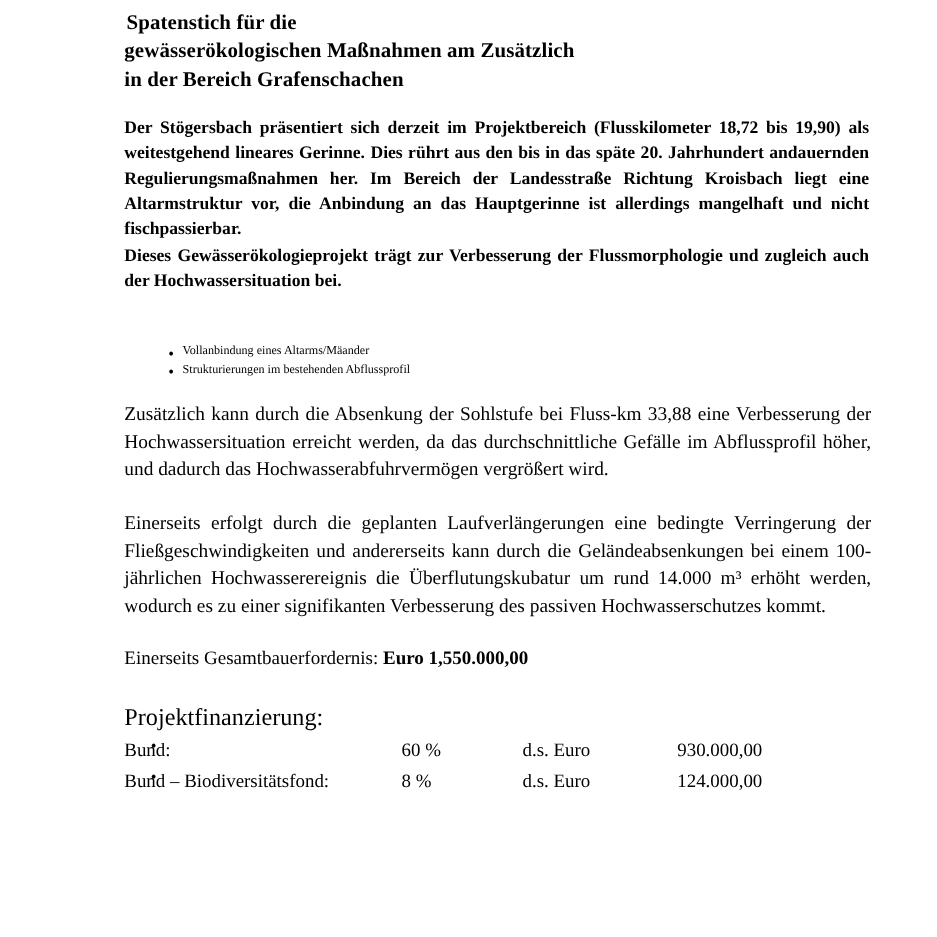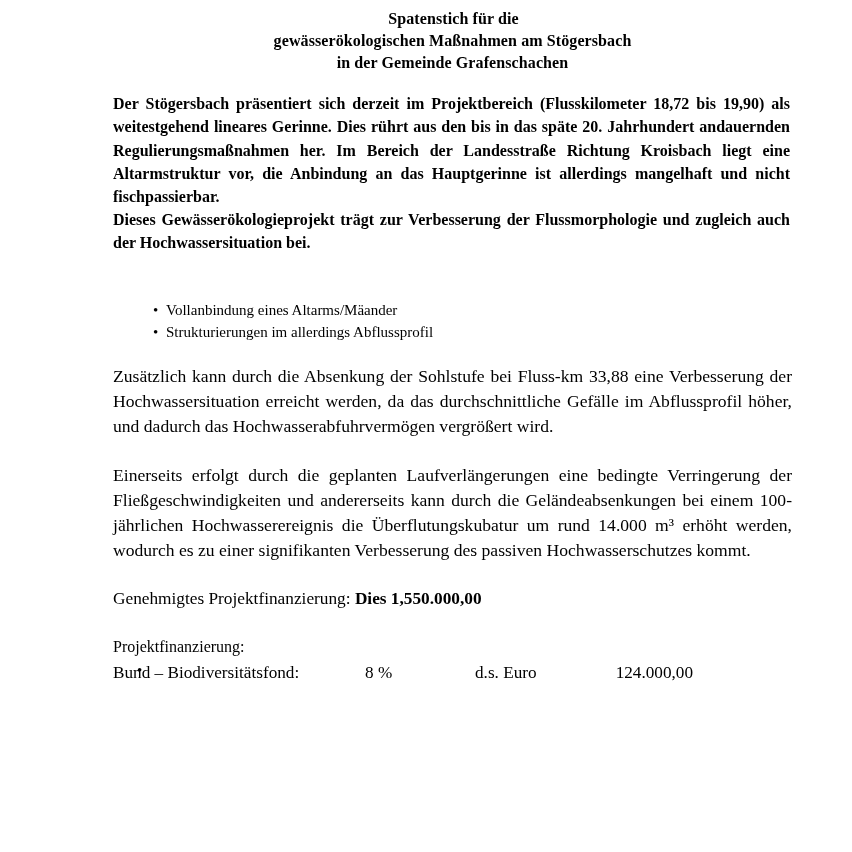--- a/index.html
+++ b/index.html
@@ -15,23 +15,23 @@
     overflow: hidden;
   }
   .page {
     position: relative;
     width: 852px;
     height: 852px;
     box-sizing: border-box;
     padding: 8px 60px 0 113px;
   }
   .title-block {
-    text-align: center;
+    text-align: left;
     font-weight: bold;
-    font-size: 16px;
+    font-size: 19px;
     line-height: 1.38;
     margin: 0 0 18px 0;
     letter-spacing: 0.1px;
   }
   .title-line {
     display: block;
   }
   .title-line.l1 { margin-left: 2px; }
   .para {
     font-size: 17.6px;
@@ -51,42 +51,42 @@
     margin: 0;
   }
   .gap-20 { height: 20px; }
   .gap-24 { height: 24px; }
   .measures {
     margin: 0;
     padding: 0;
     list-style: none;
   }
   .measures li {
-    font-size: 15px;
+    font-size: 11px;
     line-height: 1.52;
     padding-left: 53px;
     position: relative;
     text-align: left;
   }
   .measures li::before {
     content: "\2022";
     position: absolute;
     left: 40px;
     top: 0;
     font-size: 15px;
   }
   .budget-line {
     font-size: 17.3px;
     line-height: 1.4;
   }
   .budget-line .amount {
     font-weight: bold;
   }
   .finance-title {
-    font-size: 16px;
+    font-size: 22px;
     line-height: 1.5;
   }
   table.finance {
     border-collapse: collapse;
     font-size: 17.2px;
     margin-left: 0;
   }
   table.finance td {
     padding: 2px 0 2px 0;
     vertical-align: top;
@@ -118,59 +118,65 @@
     padding-right: 8px;
   }
 </style>
 </head>
 <body>
 
 <div class="page">
 
   <div class="title-block">
     <span class="title-line l1">Spatenstich für die</span>
-    <span class="title-line">gewässerökologischen Maßnahmen am Stögersbach</span>
-    <span class="title-line">in der Gemeinde Grafenschachen</span>
+    <span class="title-line">gewässerökologischen Maßnahmen am Zusätzlich</span>
+    <span class="title-line">in der Bereich Grafenschachen</span>
   </div>
 
   <div class="bold-block">
     <p>Der Stögersbach präsentiert sich derzeit im Projektbereich (Flusskilometer 18,72 bis 19,90) als weitestgehend lineares Gerinne. Dies rührt aus den bis in das späte 20. Jahrhundert andauernden Regulierungsmaßnahmen her. Im Bereich der Landesstraße Richtung Kroisbach liegt eine Altarmstruktur vor, die Anbindung an das Hauptgerinne ist allerdings mangelhaft und nicht fischpassierbar.</p>
     <p>Dieses Gewässerökologieprojekt trägt zur Verbesserung der Flussmorphologie und zugleich auch der Hochwassersituation bei.</p>
   </div>
 
   <div class="gap-24"></div>
 
 
   <div class="gap-20"></div>
 
   <ul class="measures">
     <li>Vollanbindung eines Altarms/Mäander</li>
-    <li>Strukturierungen im allerdings Abflussprofil</li>
+    <li>Strukturierungen im bestehenden Abflussprofil</li>
   </ul>
 
   <div class="gap-20"></div>
 
   <p class="para">Zusätzlich kann durch die Absenkung der Sohlstufe bei Fluss-km 33,88 eine Verbesserung der Hochwassersituation erreicht werden, da das durchschnittliche Gefälle im Abflussprofil höher, und dadurch das Hochwasserabfuhrvermögen vergrößert wird.</p>
 
   <div class="gap-24"></div>
 
   <p class="para">Einerseits erfolgt durch die geplanten Laufverlängerungen eine bedingte Verringerung der Fließgeschwindigkeiten und andererseits kann durch die Geländeabsenkungen bei einem 100-jährlichen Hochwasserereignis die Überflutungskubatur um rund 14.000 m³ erhöht werden, wodurch es zu einer signifikanten Verbesserung des passiven Hochwasserschutzes kommt.</p>
 
   <div class="gap-24"></div>
 
   <div class="budget-line">
-    <span>Genehmigtes Projektfinanzierung: </span><span class="amount">Dies 1,550.000,00</span>
+    <span>Einerseits Gesamtbauerfordernis: </span><span class="amount">Euro 1,550.000,00</span>
   </div>
 
   <div class="gap-24"></div>
 
   <div class="finance-title">Projektfinanzierung:</div>
 
   <table class="finance">
     <tbody>
+      <tr>
+        <td class="lbl">Bund:</td>
+        <td class="pct">60 %</td>
+        <td class="ds">d.s. Euro</td>
+        <td class="val">930.000,00</td>
+      </tr>
       <tr>
         <td class="lbl">Bund – Biodiversitätsfond:</td>
         <td class="pct">8 %</td>
         <td class="ds">d.s. Euro</td>
         <td class="val">124.000,00</td>
       </tr>
 
     </tbody>
   </table>
 

